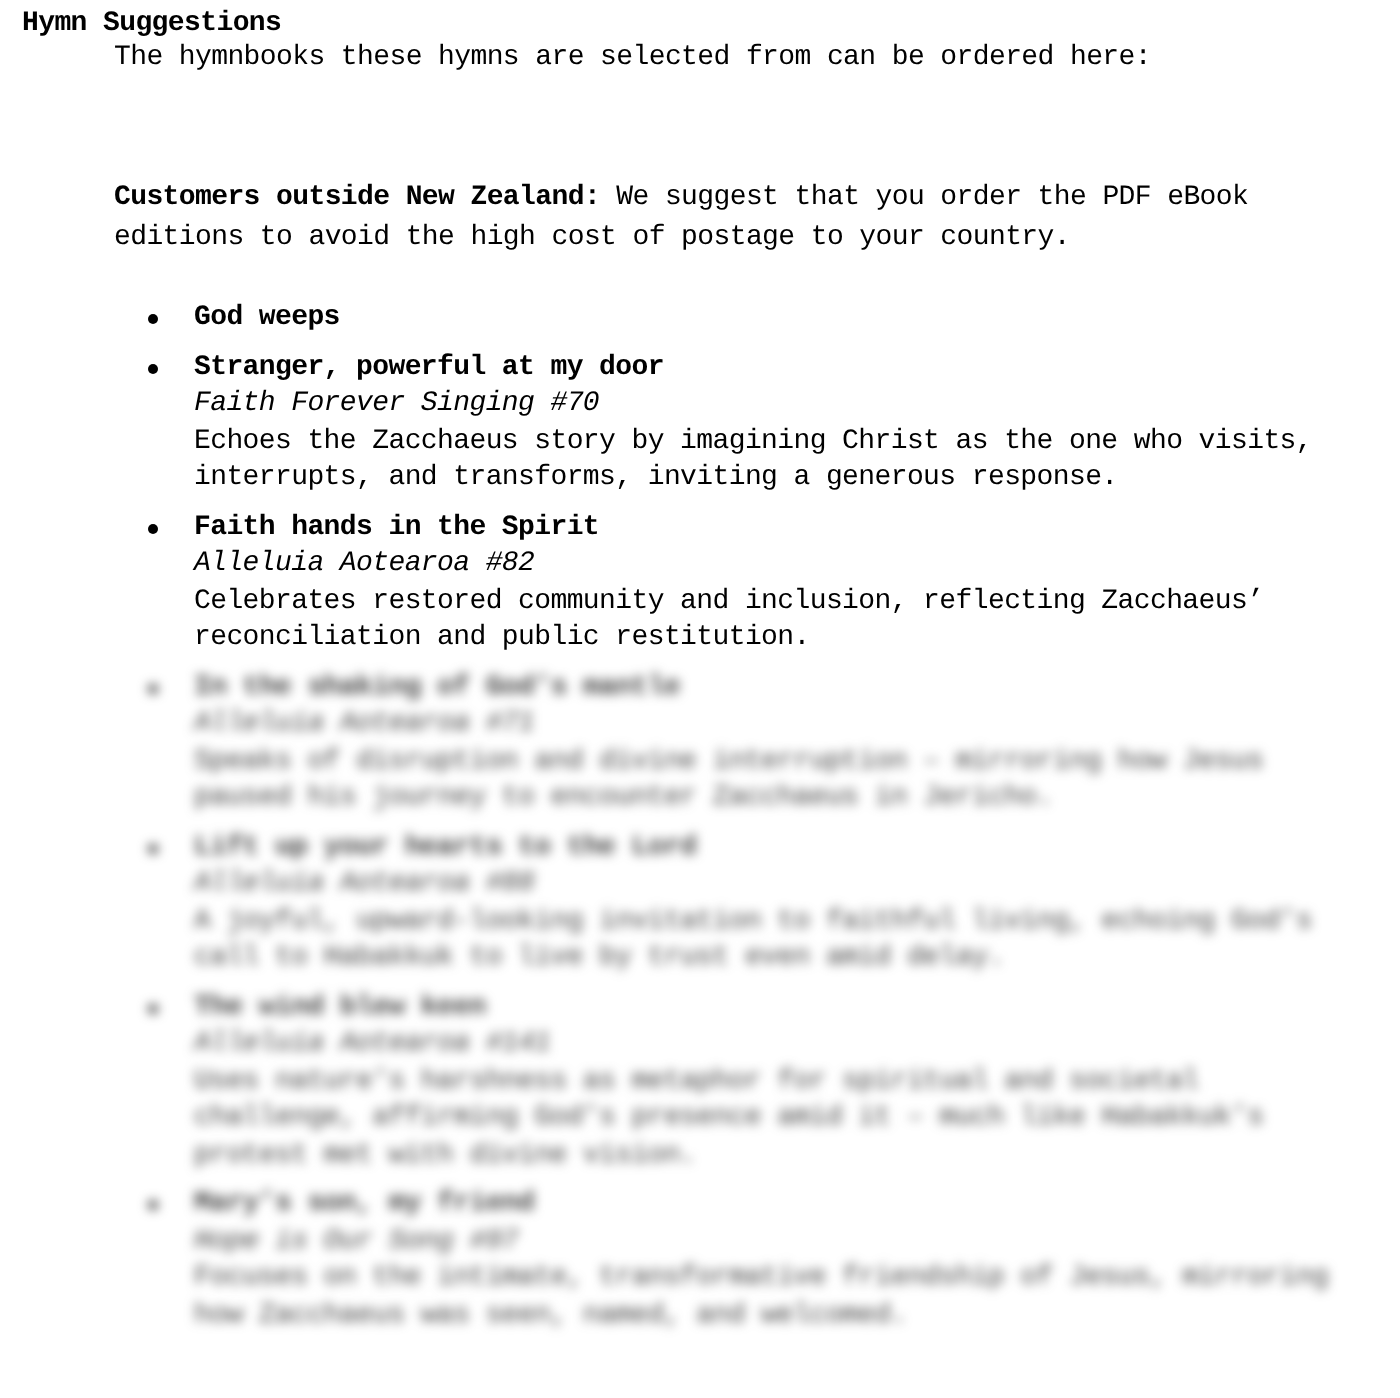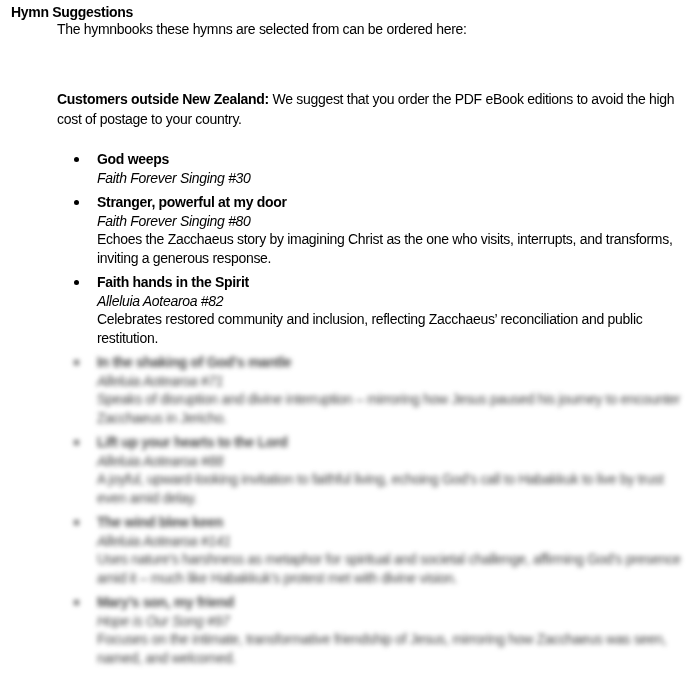--- a/index.html
+++ b/index.html
@@ -1,20 +1,20 @@
 <!DOCTYPE html>
 <html><head>
   <meta charset="utf-8">
   <style>
     html, body { margin: 0; padding: 0; background: #ffffff; }
     body {
       width: 700px; height: 699px; overflow: hidden; position: relative;
       font-family: "Liberation Sans", sans-serif; color: #000;
     }
-    .page { position: absolute; left: 0; top: 0; width: 700px; height: 512px; }
+    .page { position: absolute; left: 0; top: 0; width: 700px; height: 512px; font-family: Liberation Mono, monospace; }
     .title {
       position: absolute; left: 11px; top: 4px;
       font-weight: bold; font-size: 14px; letter-spacing: -0.3px;
     }
     .intro {
       position: absolute; left: 57px; top: 20px; font-size: 14px; line-height: 19px;
       letter-spacing: -0.3px;
     }
     .link { color: #7a7a7a; text-decoration: none; }
     .customers {
@@ -46,26 +46,25 @@
   <div class="intro">
     <div>The hymnbooks these hymns are selected from can be ordered here:</div>
   </div>
 
   <div class="customers"><b>Customers outside New Zealand:</b><span> We suggest that you order the PDF eBook editions to avoid the high cost of postage to your country.</span></div>
 
   <ul class="hymns">
     <li>
       <span class="bullet"></span>
       <span class="h-title">God weeps</span>
-      <span class="h-book">Faith Forever Singing #30</span>
     </li>
     <li>
       <span class="bullet"></span>
       <span class="h-title">Stranger, powerful at my door</span>
-      <span class="h-book">Faith Forever Singing #80</span>
+      <span class="h-book">Faith Forever Singing #70</span>
       <span class="h-desc">Echoes the Zacchaeus story by imagining Christ as the one who visits, interrupts, and transforms, inviting a generous response.</span>
     </li>
     <li>
       <span class="bullet"></span>
       <span class="h-title">Faith hands in the Spirit</span>
       <span class="h-book">Alleluia Aotearoa #82</span>
       <span class="h-desc">Celebrates restored community and inclusion, reflecting Zacchaeus’ reconciliation and public restitution.</span>
     </li>
     <li class="blurred">
       <span class="bullet"></span>

